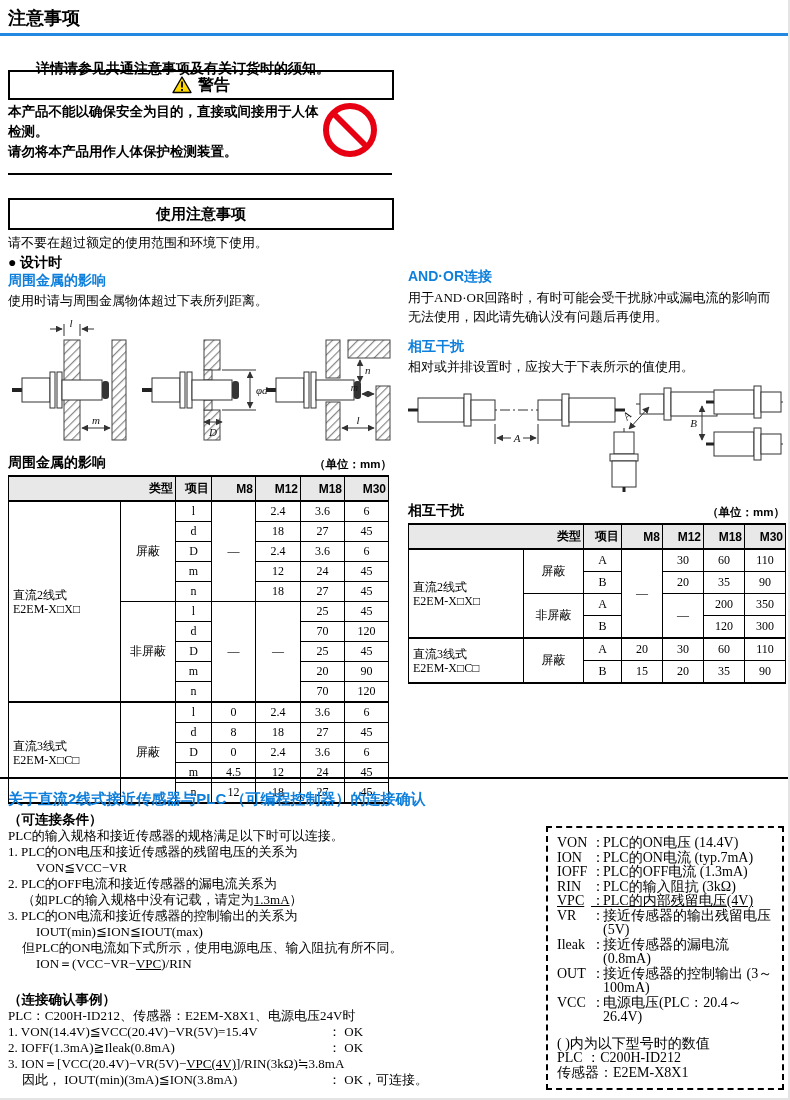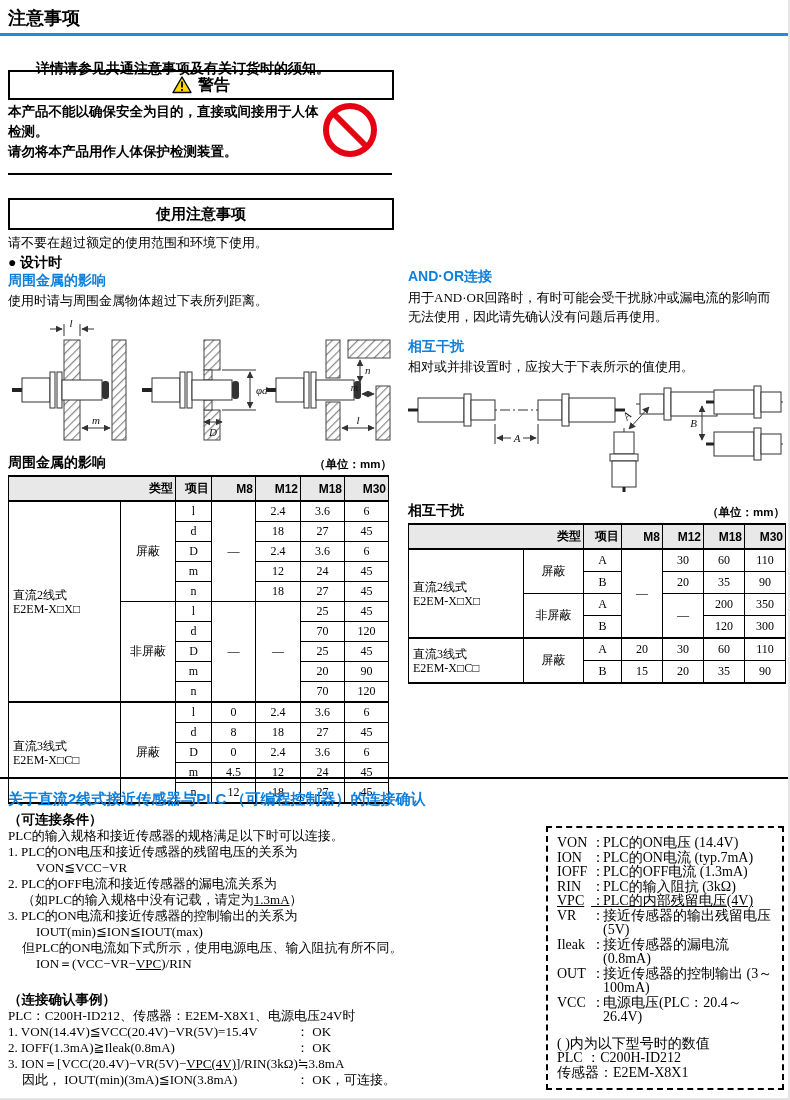--- a/index.html
+++ b/index.html
@@ -33,21 +33,21 @@
   .dt2 td{height:21px;}
   .dt .tname{text-align:left;padding-left:4px;white-space:pre-line;line-height:14px;}
   .dt tr.gsep td{border-top:2px solid #000;}
   .dt{border-bottom:2px solid #000;}
   .plc-head{font-size:15px;font-weight:bold;font-family:"Liberation Sans",sans-serif;color:#0e7fdb;}
   .cond{font-size:13px;line-height:16px;}
   .cond .ct{font-weight:bold;font-family:"Liberation Sans",sans-serif;font-size:13.5px;}
   .ind1{padding-left:28px;}
   .ind2{padding-left:14px;}
   .u{text-decoration:underline;}
-  .ex-line{display:flex;}
+  .ex-line{display:flex;gap:32px;}
   .ex-left{width:288px;flex:none;}
   .ex-left2{width:274px;flex:none;}
   .defs-box{width:238px;border:2px dashed #000;padding:8px 9px;box-sizing:border-box;font-size:14px;line-height:14.5px;}
   .def-row{display:flex;}
   .def-term{width:34px;flex:none;}
   .def-sep{width:12px;flex:none;}
   .def-desc{flex:1;}
   .defs-gap{height:12px;}
   svg text{font-family:"Liberation Serif",serif;font-style:italic;fill:#111;}
 </style>

